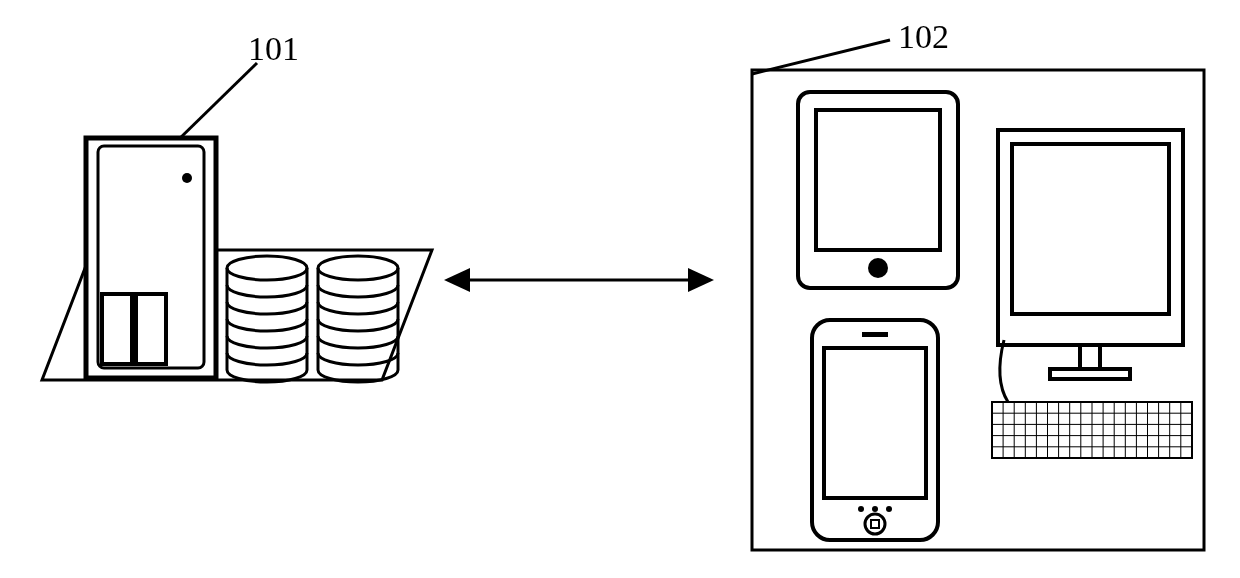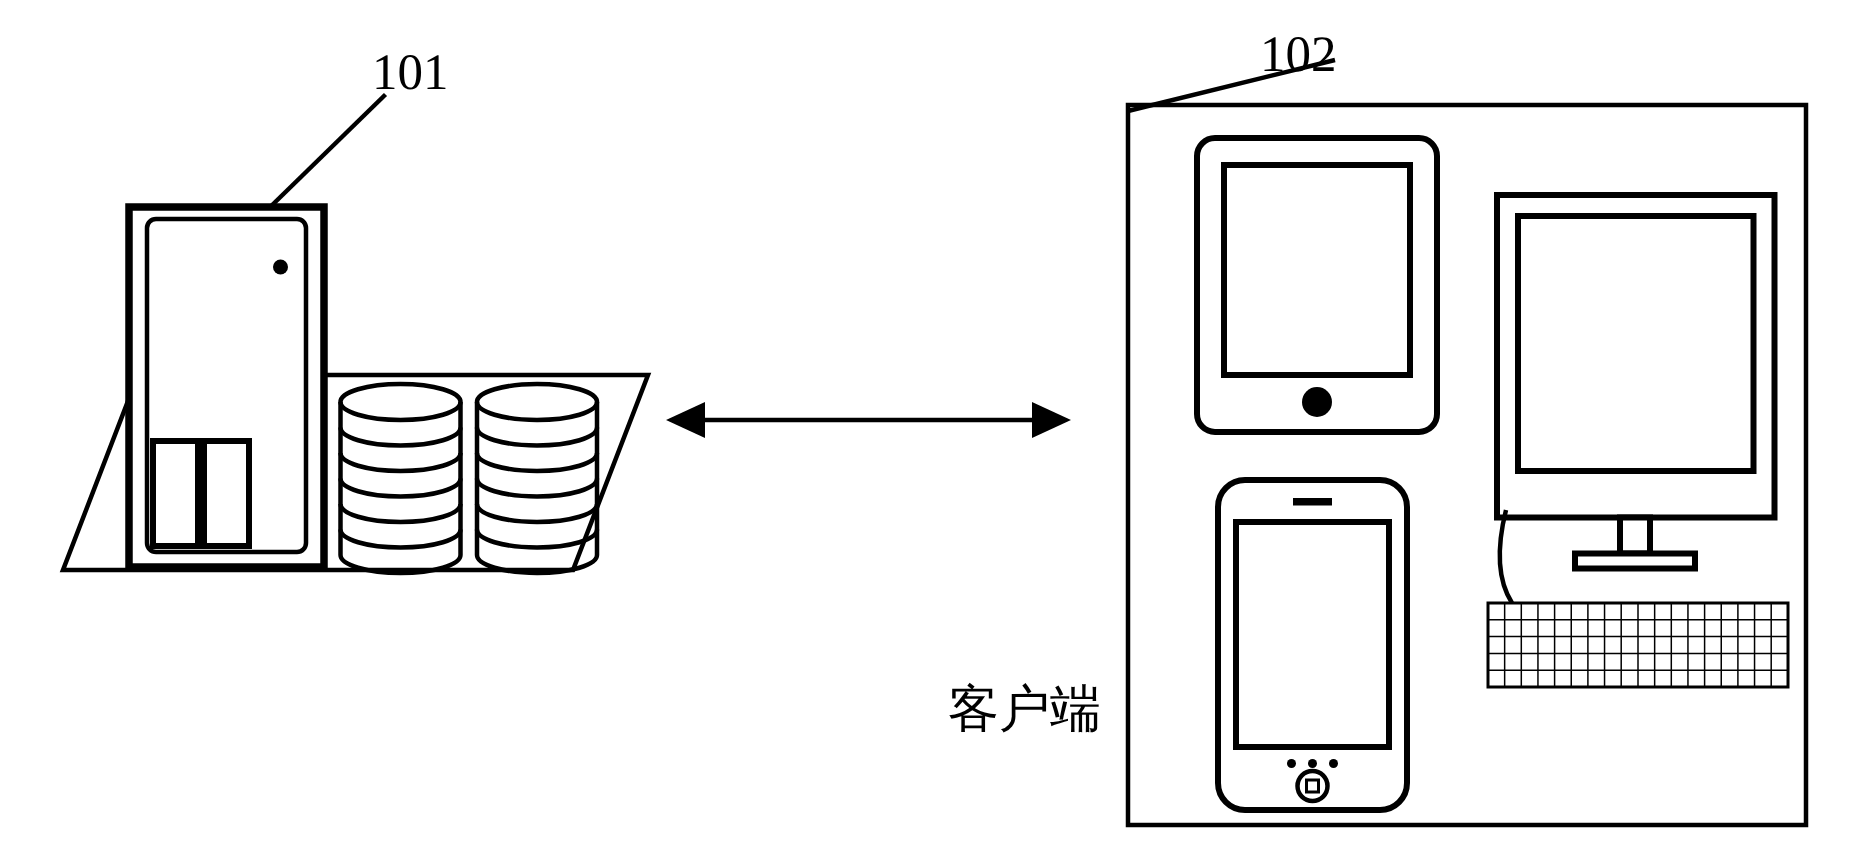--- a/index.html
+++ b/index.html
@@ -21,23 +21,22 @@
     font-size: 34px;
     color: #000;
   }
 </style>
 </head>
 <body>
 
 <div class="canvas">
 
   <span class="lbl" style="left:236px; top:30px;">101</span>
-  <span class="lbl" style="left:828px; top:18px;">102</span>
+  <span class="lbl" style="left:886px; top:18px;">102</span>
 
-  <span class="lbl" style="left:620px; top:450px;">客户端</span>
 
   <svg style="position:absolute; left:20px; top:30px;" width="420" height="400" viewBox="0 0 420 400">
 
     <line x1="225" y1="33" x2="144" y2="112" stroke="#000" stroke-width="3"></line>
 
     <polygon points="10,350 350,350 400,220 60,220" fill="none" stroke="#000" stroke-width="3"></polygon>
 
     <rect x="54" y="108" width="130" height="240" fill="#fff" stroke="#000" stroke-width="5"></rect>
 
     <rect x="66" y="116" width="106" height="222" rx="6" ry="6" fill="none" stroke="#000" stroke-width="3"></rect>

